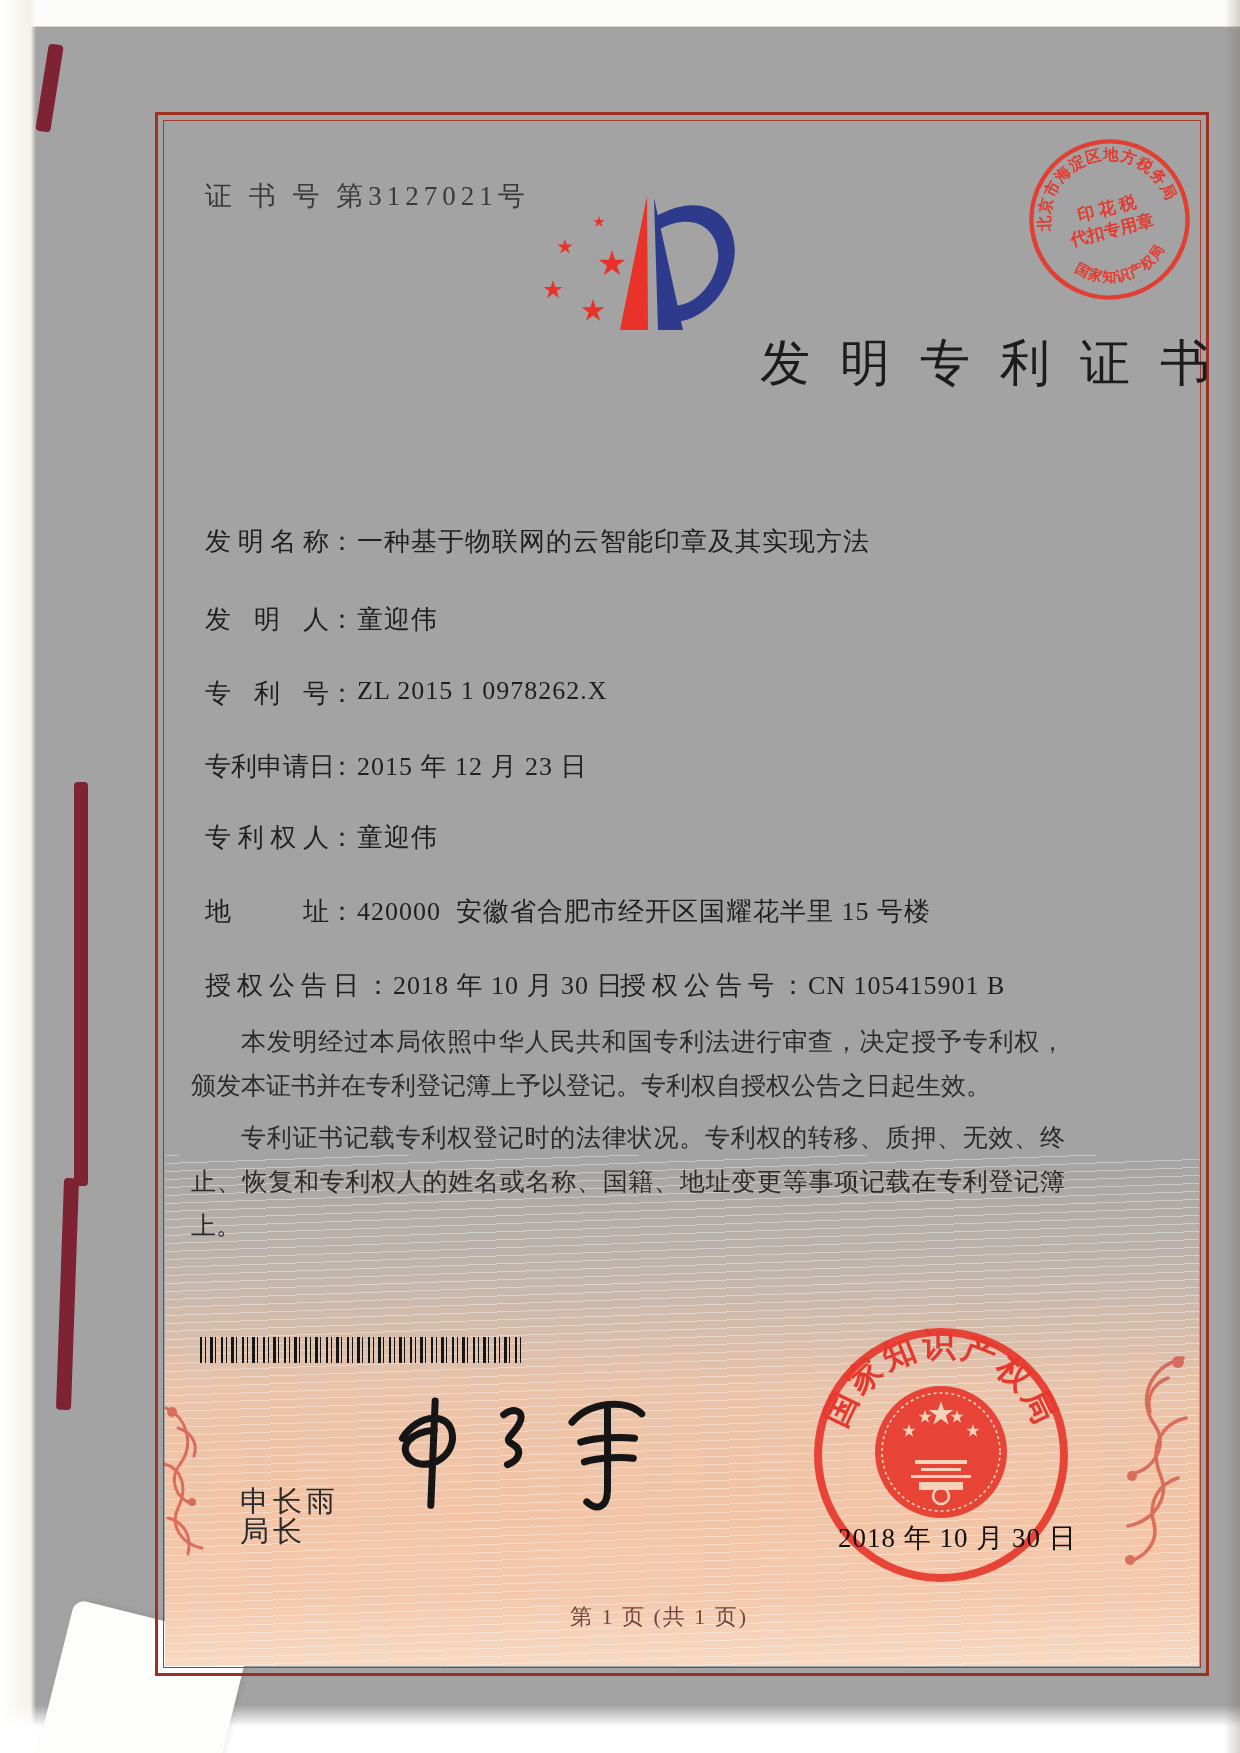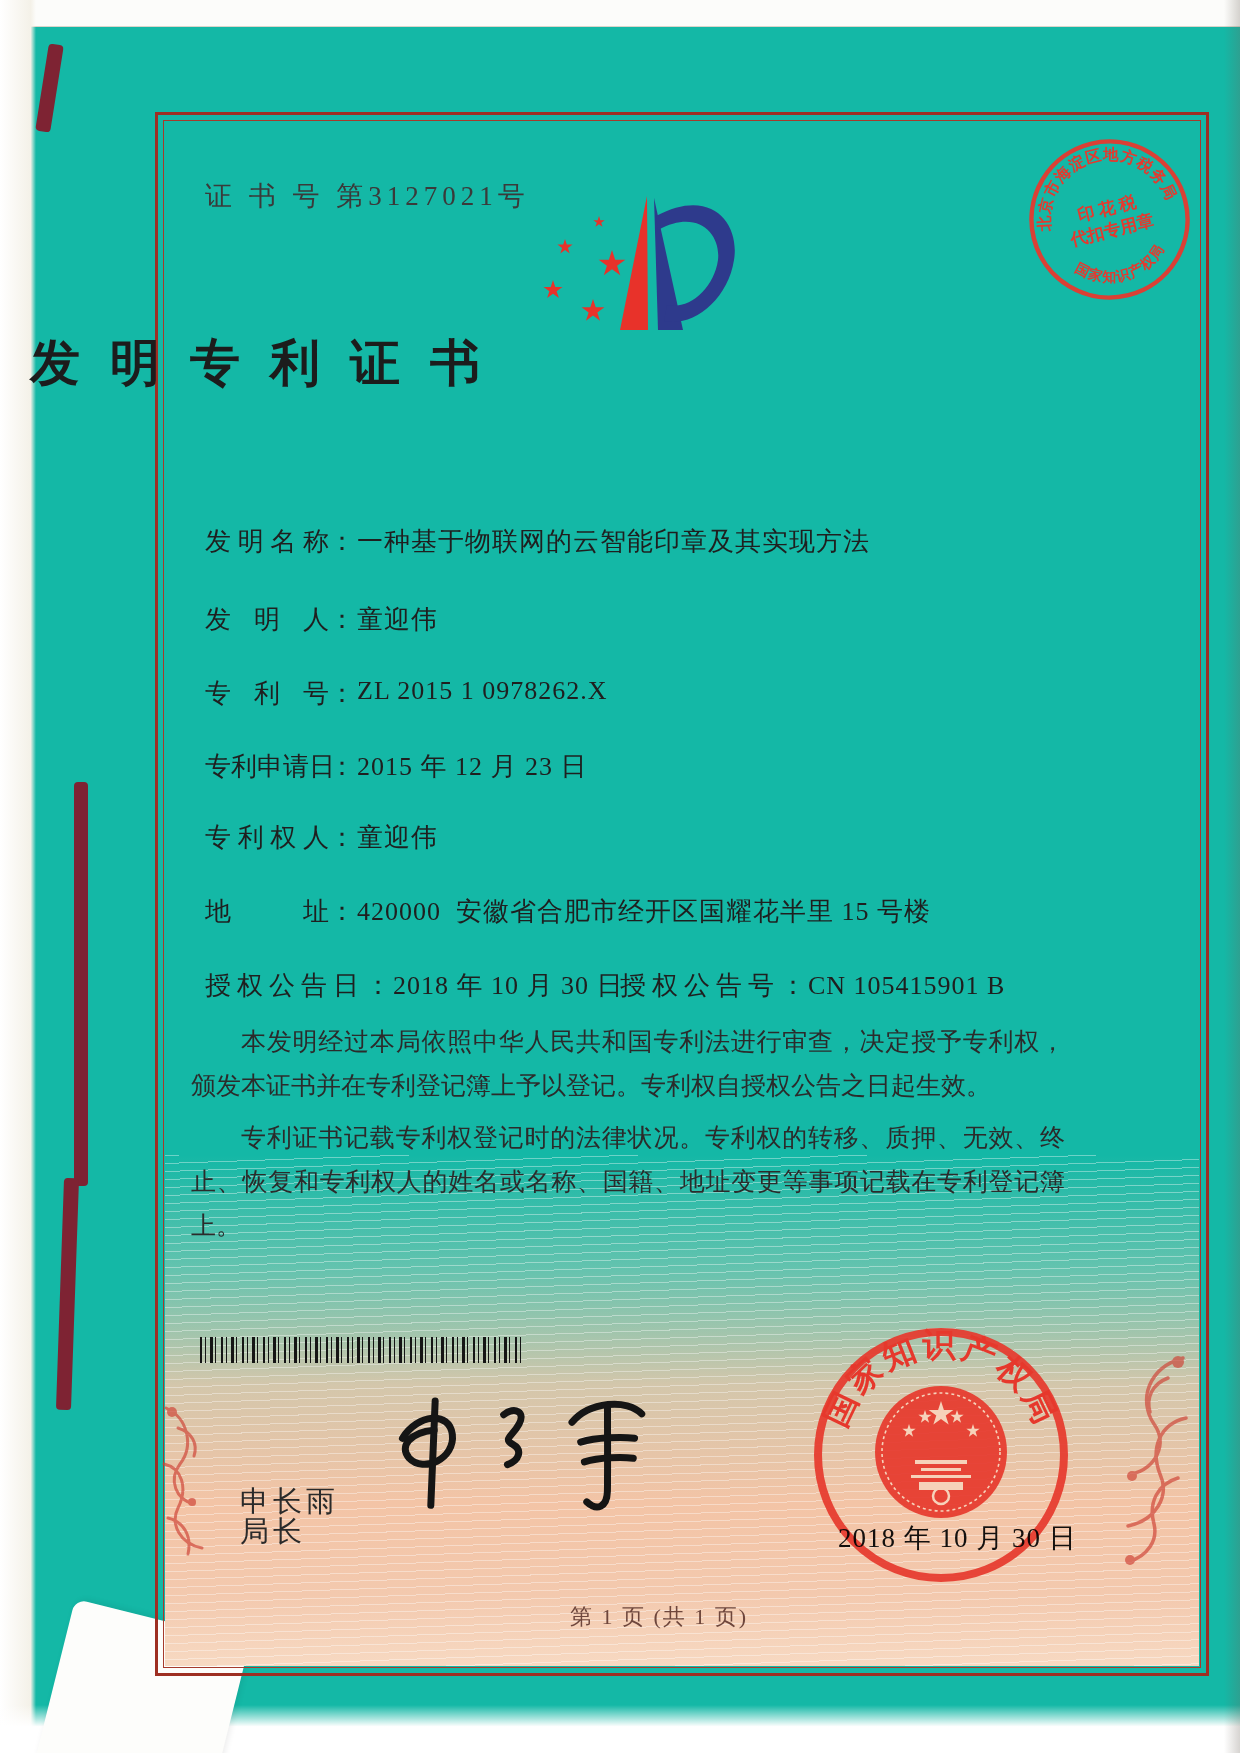--- a/index.html
+++ b/index.html
@@ -1,37 +1,37 @@
 <!DOCTYPE html>
 <html><head>
 <meta charset="utf-8">
 <style>
   html,body{margin:0;padding:0;background:#e9e7e0;}
   .canvas{position:relative;width:1240px;height:1753px;overflow:hidden;
-    background:#14b8a6;font-family:"Liberation Serif","DejaVu Serif",serif;color:#1f1f1f;}
+    background:#a3a3a3;font-family:"Liberation Serif","DejaVu Serif",serif;color:#1f1f1f;}
   
   .edge-top{position:absolute;left:0;top:0;width:100%;height:26px;background:#fcfcfa;border-bottom:1px solid #d9d5ca;}
   .edge-left{position:absolute;left:0;top:0;width:36px;height:100%;background:linear-gradient(90deg,#ffffff 0%,#f4f1e8 85%,rgba(244,241,232,0) 100%);}
   .edge-bottom{position:absolute;left:0;bottom:0;width:100%;height:48px;background:linear-gradient(0deg,#ffffff 55%,rgba(255,255,255,0) 100%);}
   .edge-right{position:absolute;right:0;top:0;width:16px;height:100%;background:linear-gradient(270deg,rgba(110,100,90,.28),rgba(110,100,90,0));}
   .curl{position:absolute;left:52px;top:1618px;width:180px;height:170px;background:#fdfdfb;border-radius:12px;transform:rotate(14deg);box-shadow:2px -2px 6px rgba(0,0,0,.08);}
   .spine{position:absolute;background:#7e2333;border-radius:4px;}
   .spine.m1{left:42px;top:44px;width:15px;height:88px;transform:rotate(9deg);}
   .spine.m2{left:74px;top:782px;width:14px;height:404px;}
   .spine.m3{left:60px;top:1178px;width:15px;height:232px;transform:rotate(2deg);}
   
   .frame{position:absolute;left:155px;top:112px;width:1048px;height:1558px;border:3px solid #9e2f23;}
   .frame-inner{position:absolute;inset:5px;border:1px solid #a63a2c;}
   .pink-zone{position:absolute;left:7px;right:7px;bottom:7px;top:1040px;
     background:linear-gradient(180deg,rgba(247,215,190,0) 0%,rgba(247,215,190,.35) 22%,rgba(245,201,172,.85) 45%,rgba(243,196,166,1) 68%,#f3c9ae 86%,#f7d9c2 100%);}
   .pink-zone::after{content:"";position:absolute;inset:0;
     background:repeating-linear-gradient(178deg,rgba(255,255,255,.5) 0 1px,rgba(255,255,255,0) 1px 8px);opacity:.75;}
   
   .cert-no{position:absolute;left:205px;top:178px;font-size:27px;letter-spacing:5px;color:#3a3a3a;}
-  .title{position:absolute;left:0;top:330px;width:1240px;text-align:left;font-size:50px;font-weight:700;
+  .title{position:absolute;left:0;top:330px;width:1240px;text-align:right;font-size:50px;font-weight:400;
     letter-spacing:30px;text-indent:30px;color:#1c1c1c;}
   .fields{position:absolute;left:205px;top:524px;width:870px;font-size:26px;}
   .frow{position:absolute;left:0;width:100%;white-space:nowrap;}
   .flabel{display:inline-block;width:124px;text-align:justify;text-align-last:justify;vertical-align:top;}
   .fcolon{display:inline-block;width:28px;vertical-align:top;}
   .fvalue{white-space:pre-wrap;letter-spacing:1px;}
   .fright{position:absolute;left:415px;top:0;white-space:nowrap;}
   .flabel2{letter-spacing:6px;}
   .paras{position:absolute;left:183px;top:1012px;width:890px;font-size:25px;line-height:44px;text-align:justify;color:#2b2b2b;}
   .paras p{margin:8px;text-indent:2em;}

